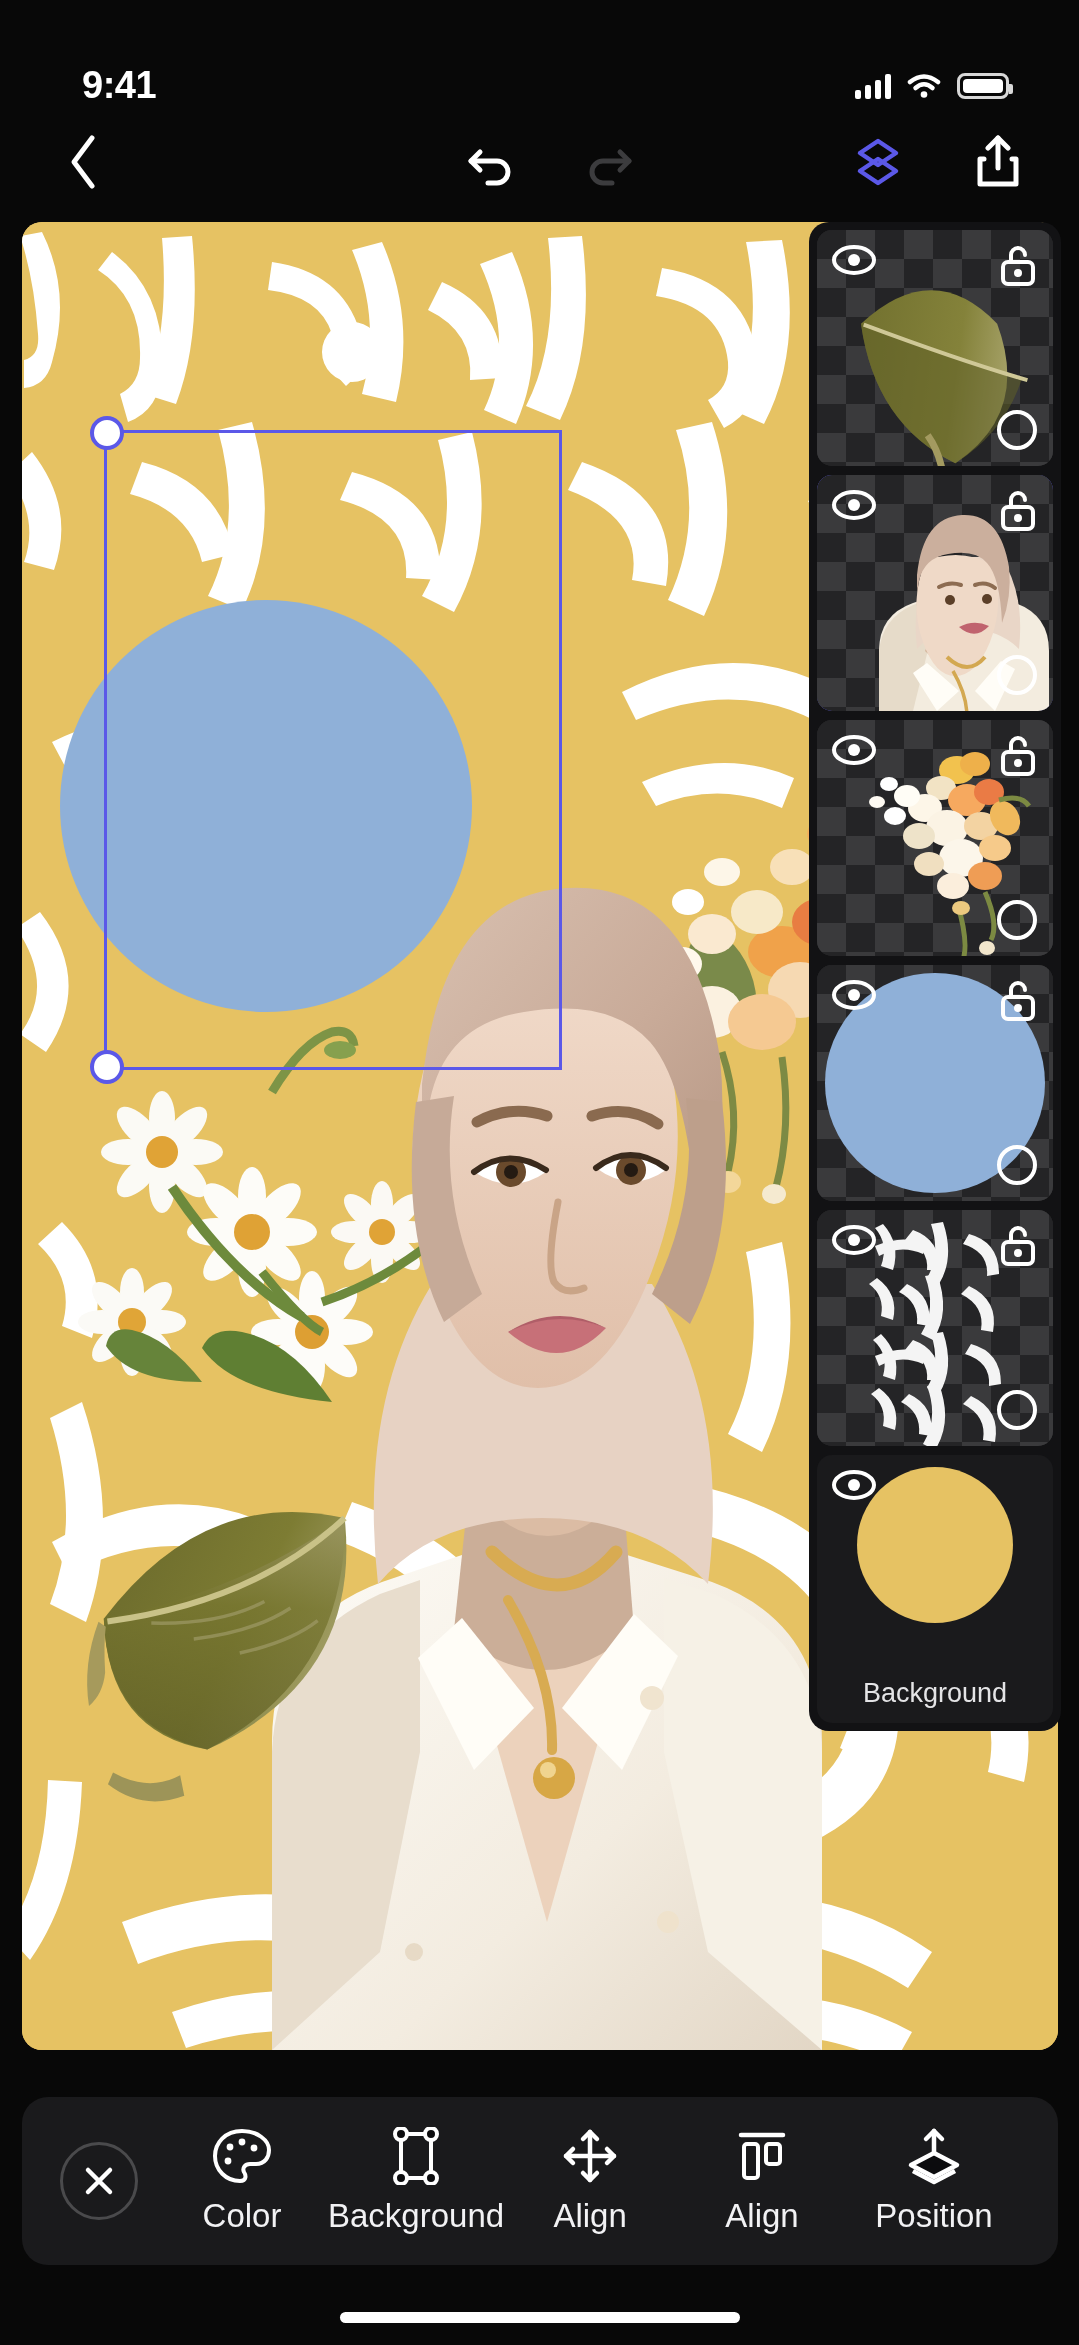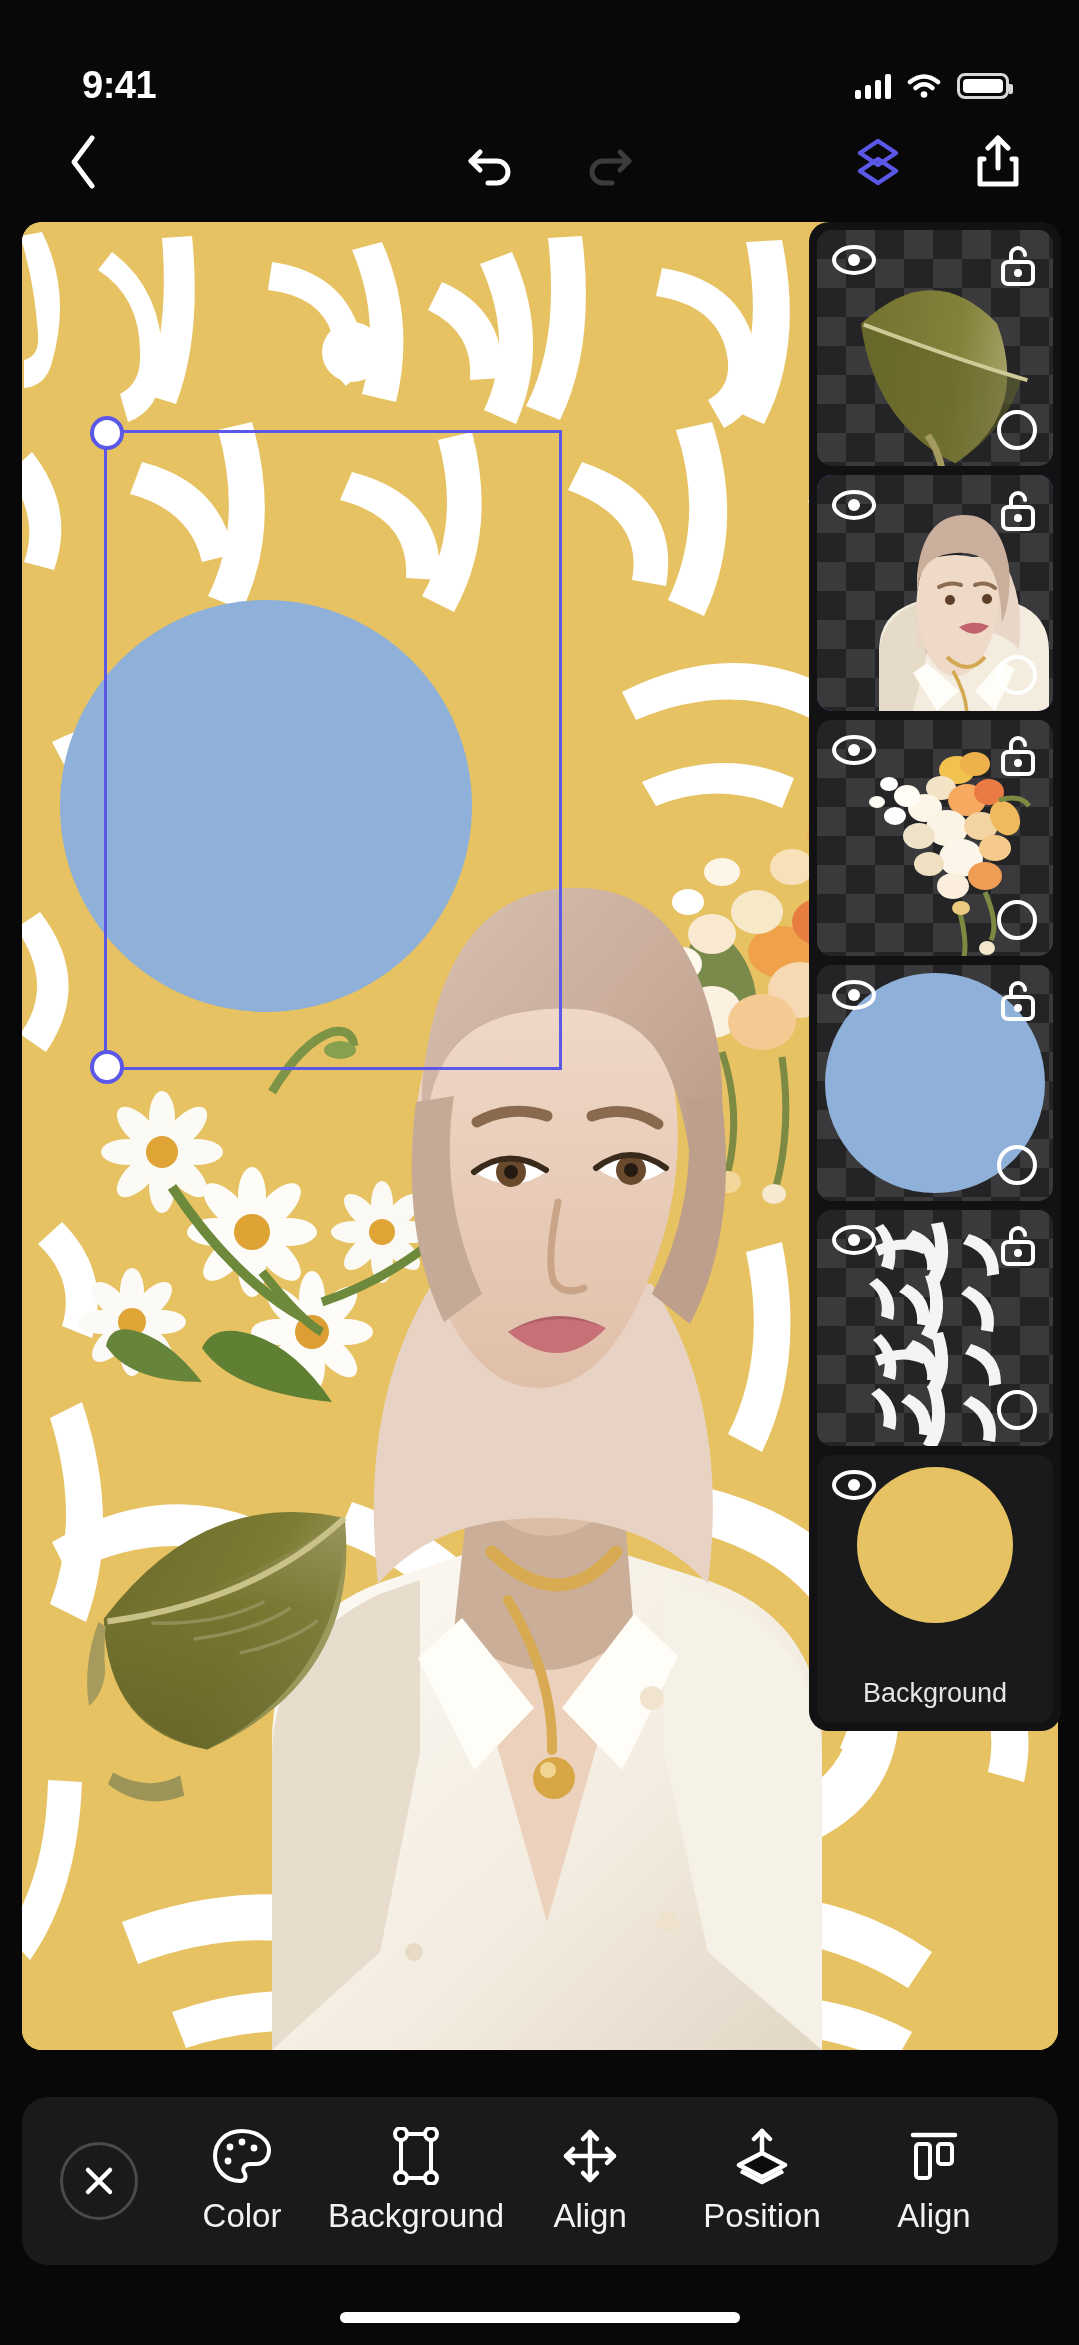--- a/index.html
+++ b/index.html
@@ -671,32 +671,32 @@
         <path d="M22 12 L29 5 L36 12" stroke="#fff" stroke-width="4.5" fill="none" stroke-linecap="round" stroke-linejoin="round"></path>
         <path d="M22 46 L29 53 L36 46" stroke="#fff" stroke-width="4.5" fill="none" stroke-linecap="round" stroke-linejoin="round"></path>
         <path d="M12 22 L5 29 L12 36" stroke="#fff" stroke-width="4.5" fill="none" stroke-linecap="round" stroke-linejoin="round"></path>
         <path d="M46 22 L53 29 L46 36" stroke="#fff" stroke-width="4.5" fill="none" stroke-linecap="round" stroke-linejoin="round"></path>
       </svg>
       <div class="bb-label">Align</div>
     </div>
 
     <div class="bb-item">
       <svg width="58" height="58" viewBox="0 0 58 58">
+        <path d="M8 8 H50" stroke="#fff" stroke-width="4.5" stroke-linecap="round"></path>
+        <rect x="11" y="17" width="14" height="34" rx="3" stroke="#fff" stroke-width="4" fill="none"></rect>
+        <rect x="33" y="17" width="14" height="20" rx="3" stroke="#fff" stroke-width="4" fill="none"></rect>
+      </svg>
+      <div class="bb-label">Align</div>
+    </div>
+
+    <div class="bb-item">
+      <svg width="58" height="58" viewBox="0 0 58 58">
         <path d="M29 4 V30" stroke="#fff" stroke-width="4.5" stroke-linecap="round"></path>
         <path d="M21 12 L29 4 L37 12" stroke="#fff" stroke-width="4.5" fill="none" stroke-linecap="round" stroke-linejoin="round"></path>
         <path d="M29 26 L52 38 L29 50 L6 38 Z" stroke="#fff" stroke-width="4.5" fill="#0c0c0e" stroke-linejoin="round"></path>
         <path d="M8 44 L29 55 L50 44" stroke="#fff" stroke-width="4.5" fill="none" stroke-linejoin="round"></path>
       </svg>
       <div class="bb-label">Position</div>
     </div>
-
-    <div class="bb-item">
-      <svg width="58" height="58" viewBox="0 0 58 58">
-        <path d="M8 8 H50" stroke="#fff" stroke-width="4.5" stroke-linecap="round"></path>
-        <rect x="11" y="17" width="14" height="34" rx="3" stroke="#fff" stroke-width="4" fill="none"></rect>
-        <rect x="33" y="17" width="14" height="20" rx="3" stroke="#fff" stroke-width="4" fill="none"></rect>
-      </svg>
-      <div class="bb-label">Align</div>
-    </div>
   </div>
 
   <div class="home-ind"></div>
 </div>
 
 </body></html>

